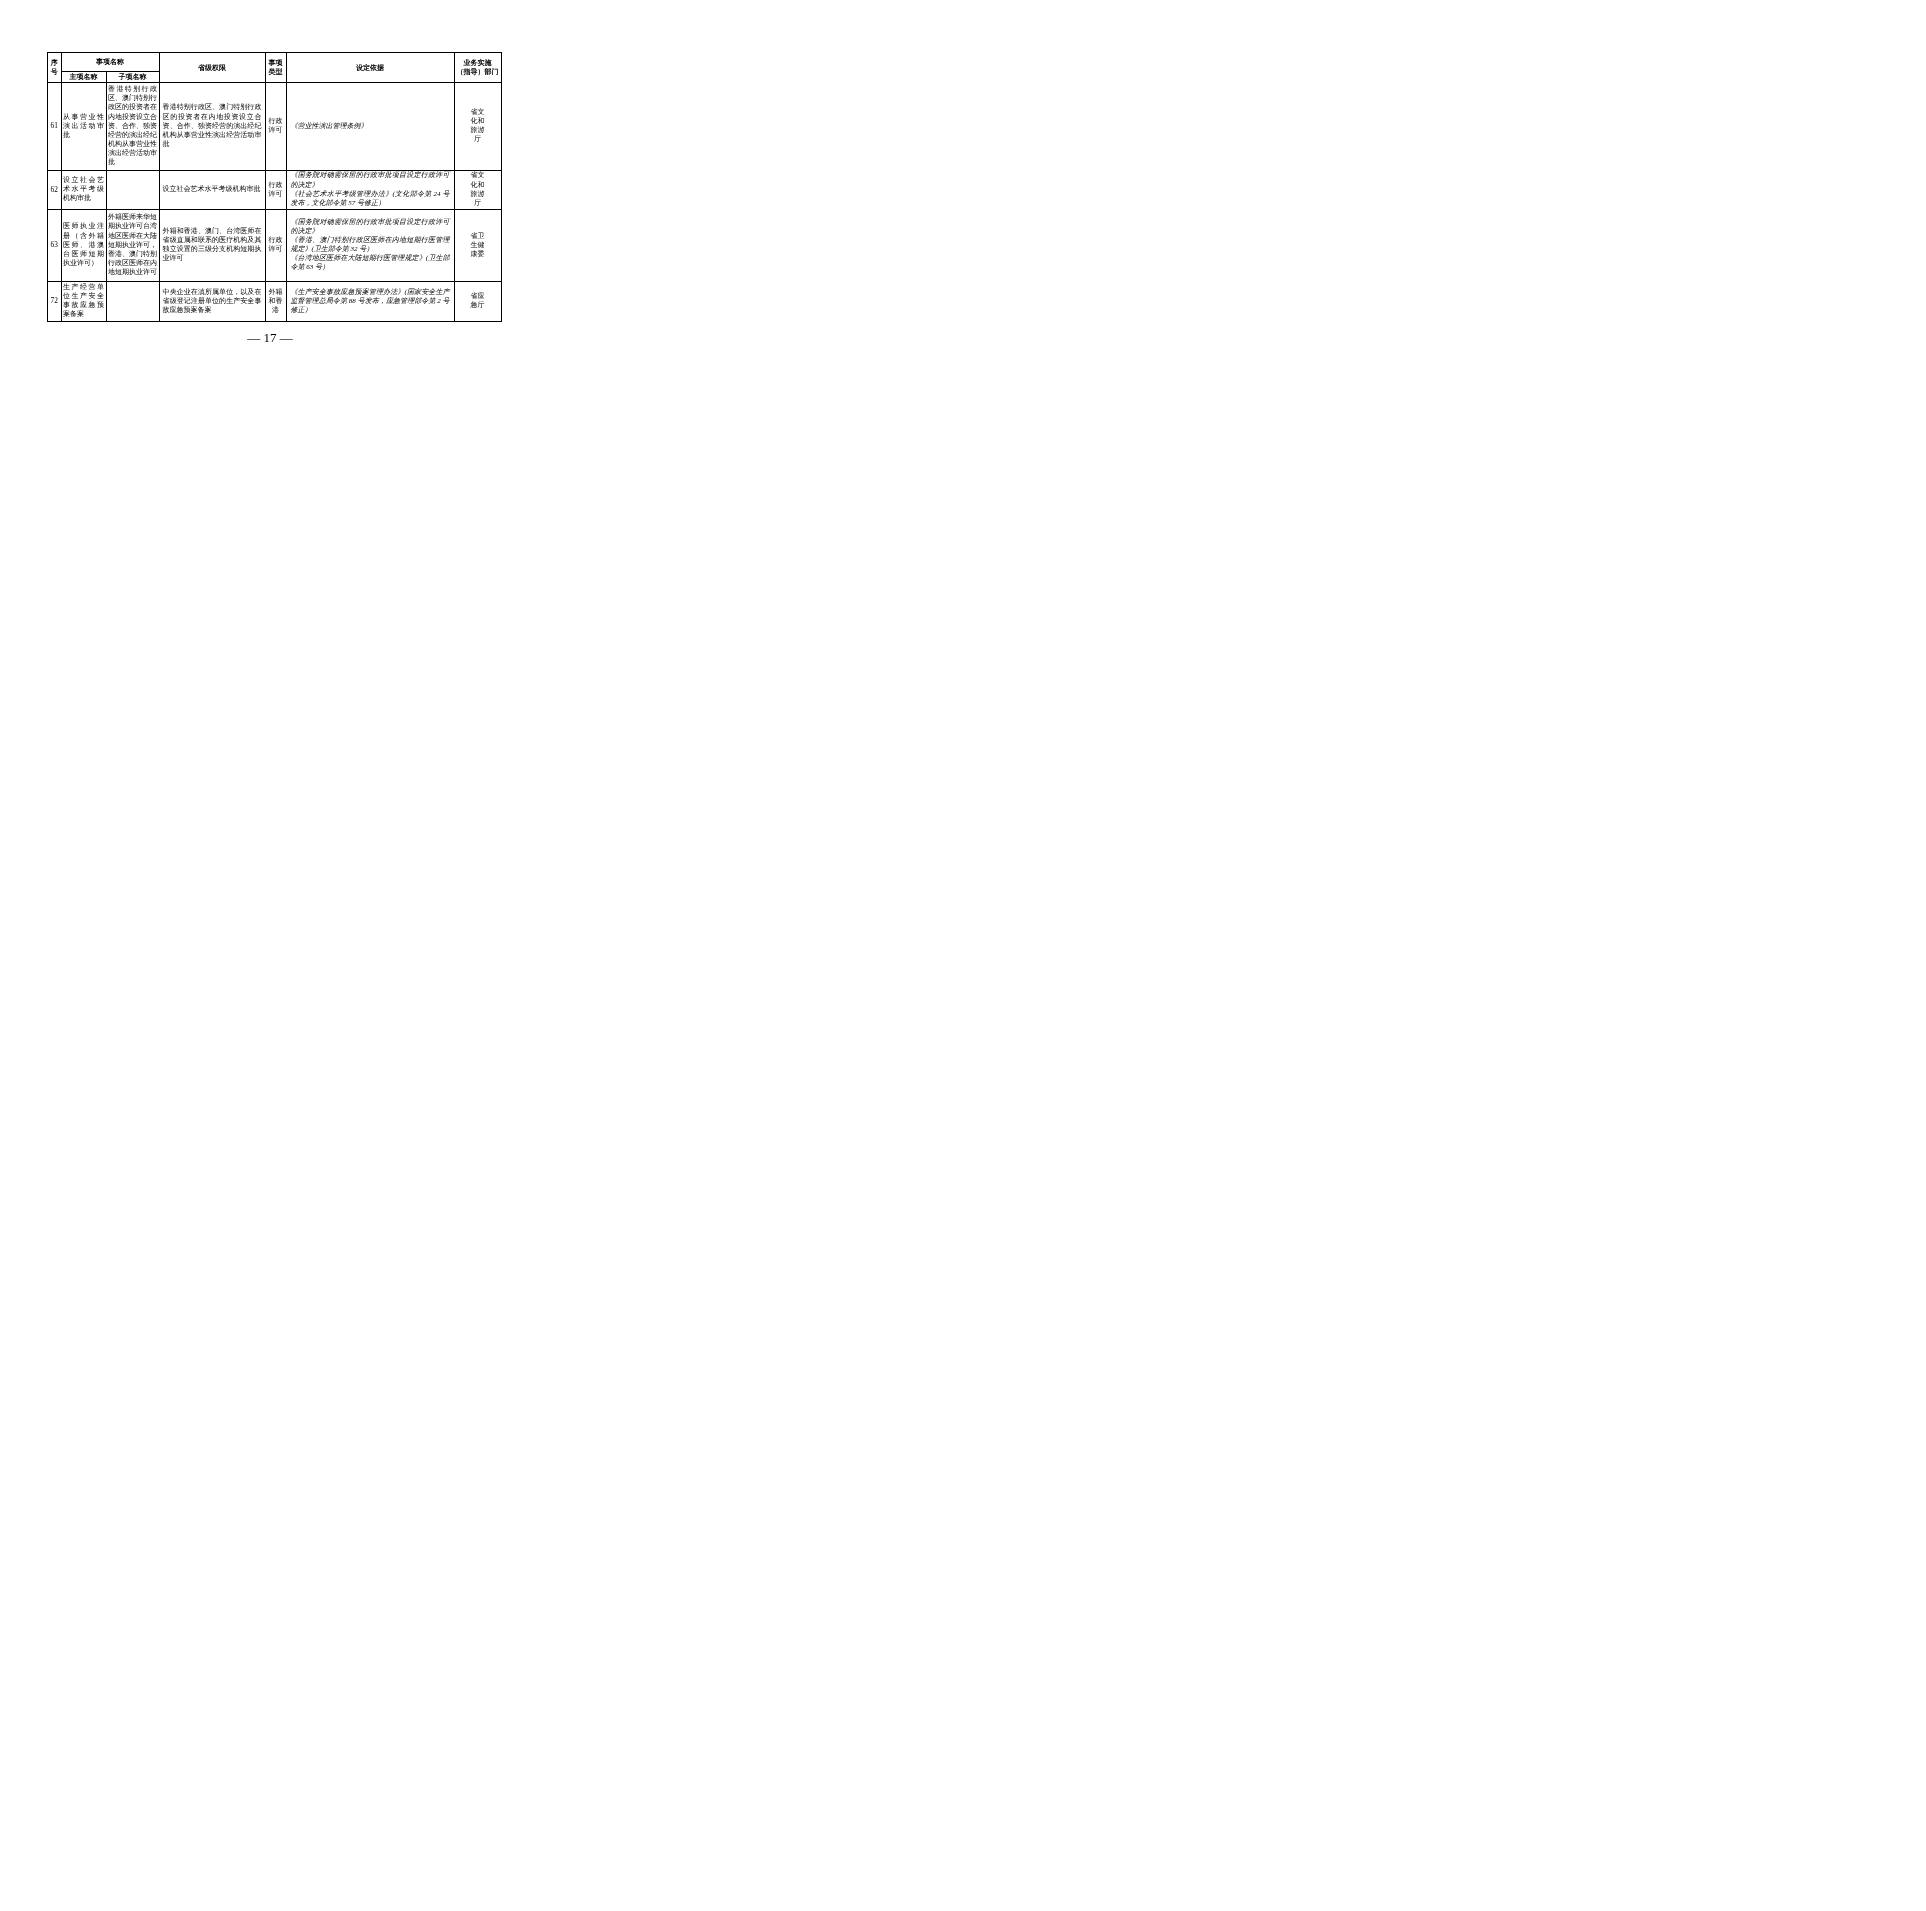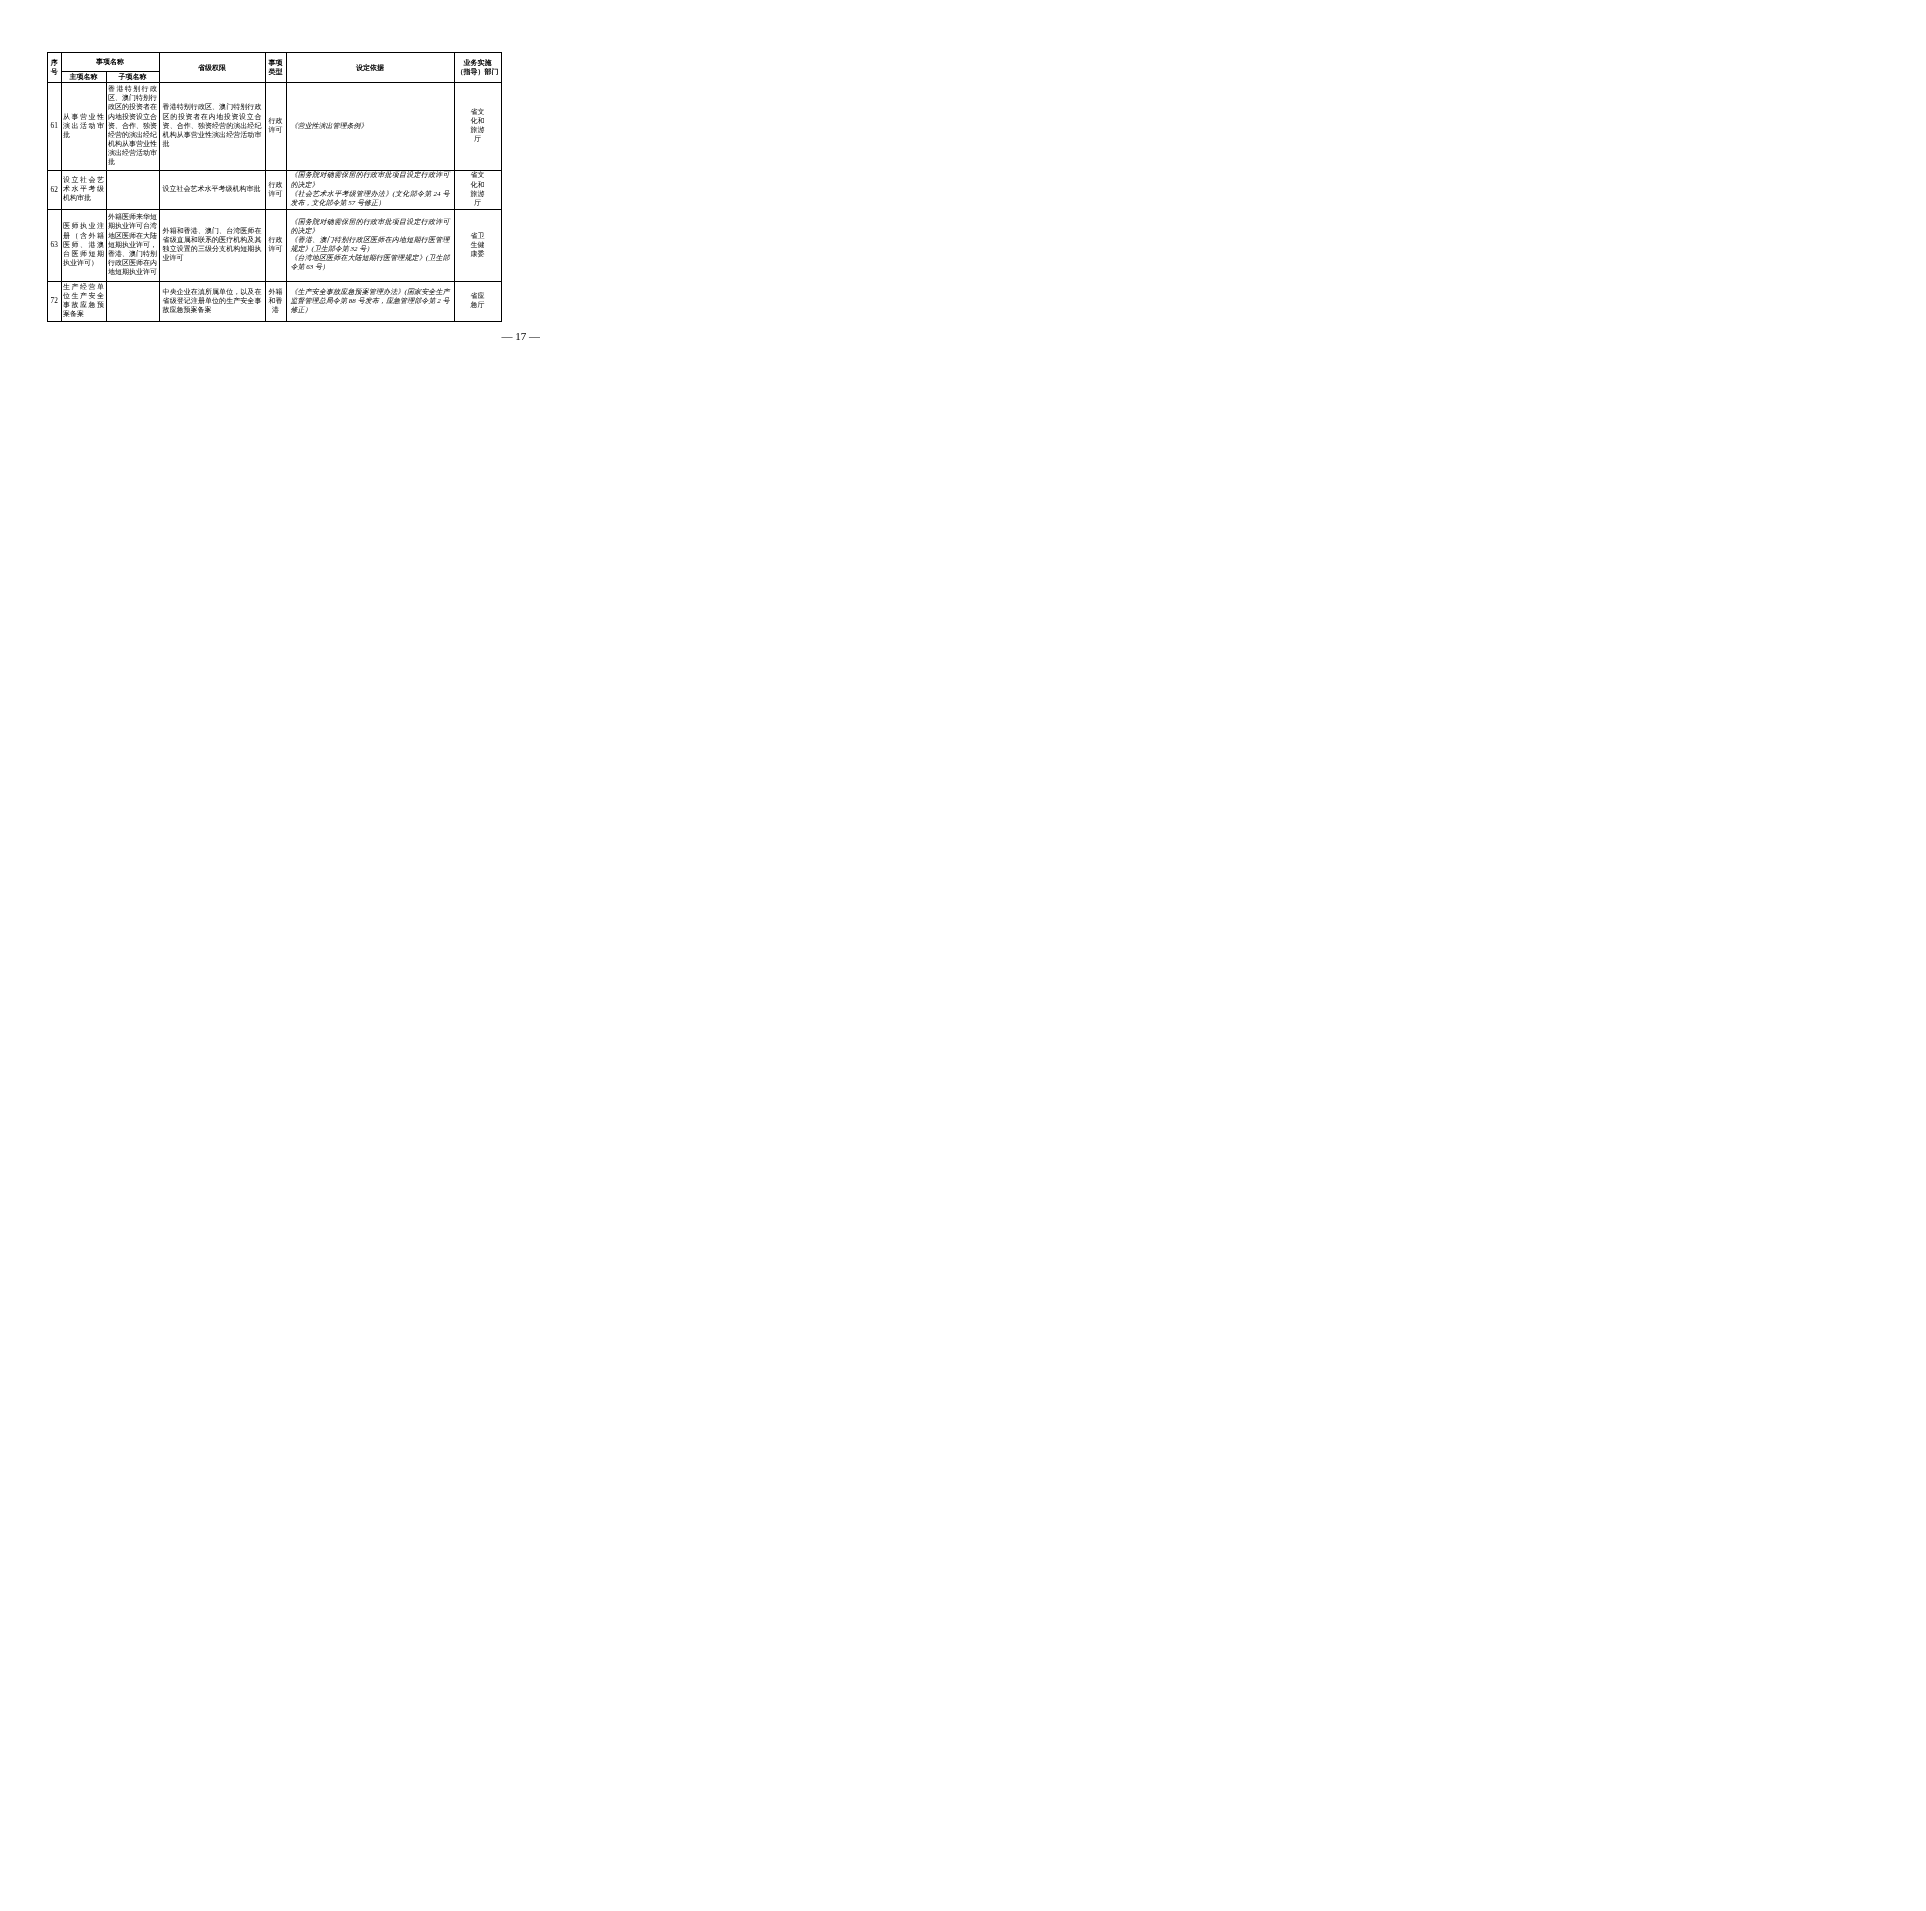--- a/index.html
+++ b/index.html
@@ -85,22 +85,22 @@
   td.c-dept {
     text-align: center;
     white-space: pre-line;
     padding: 0 13px;
   }
   .page-number {
     position: absolute;
     top: 330px;
     left: 0;
     width: 100%;
-    text-align: right;
-    font-size: 11px;
+    text-align: center;
+    font-size: 13px;
     font-family: "Liberation Serif", "DejaVu Serif", serif;
   }
 </style>
 </head>
 <body>
 
 <div class="page">
 
   <table class="doc-table">
     <colgroup>

